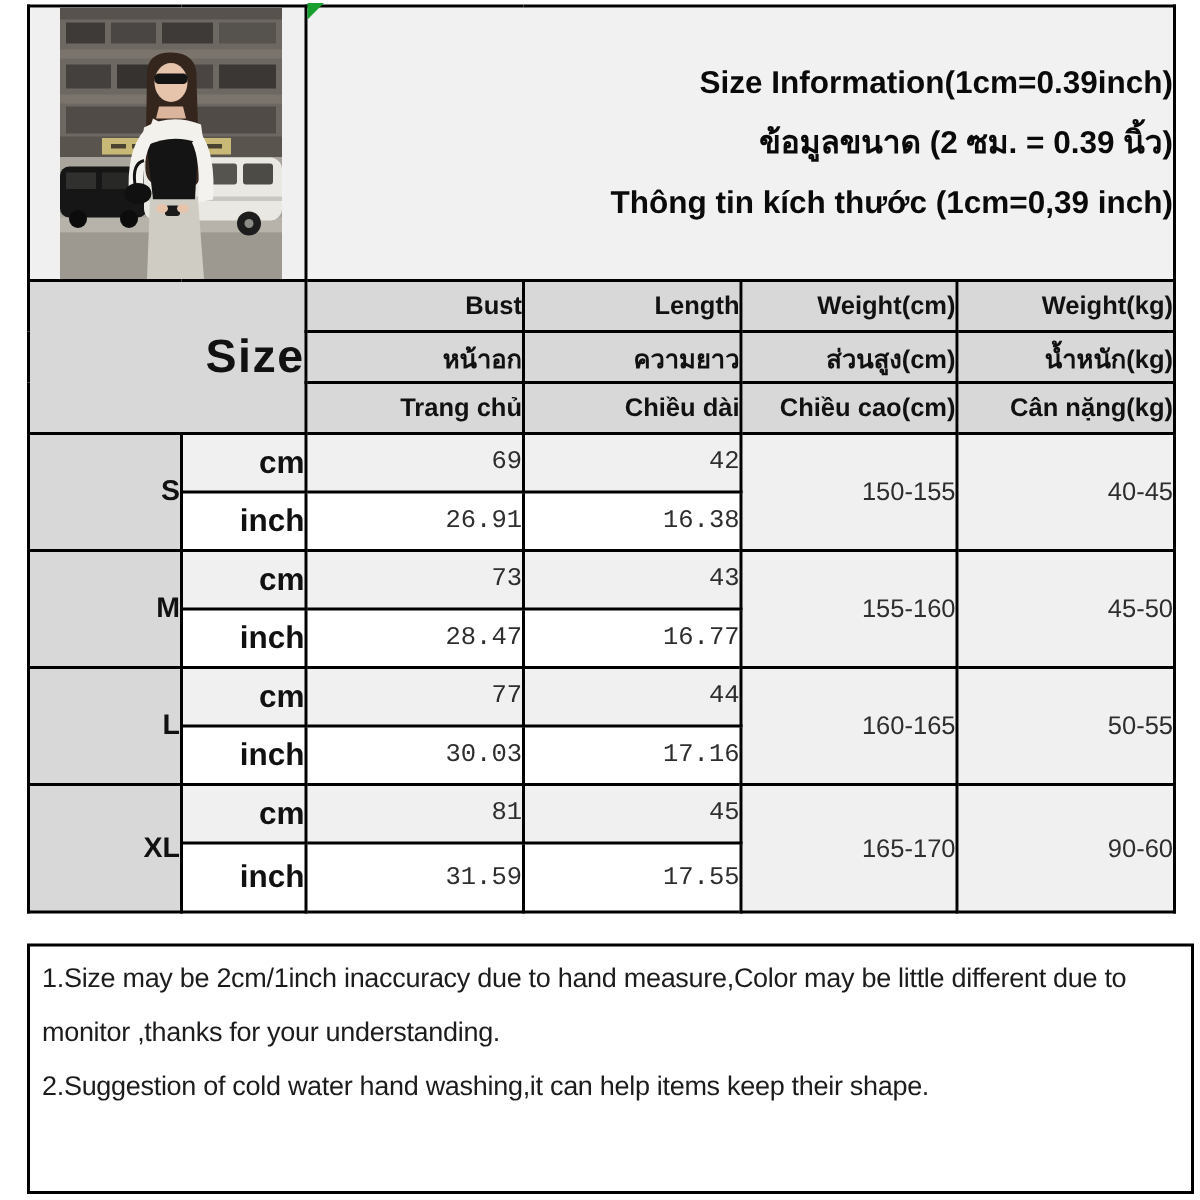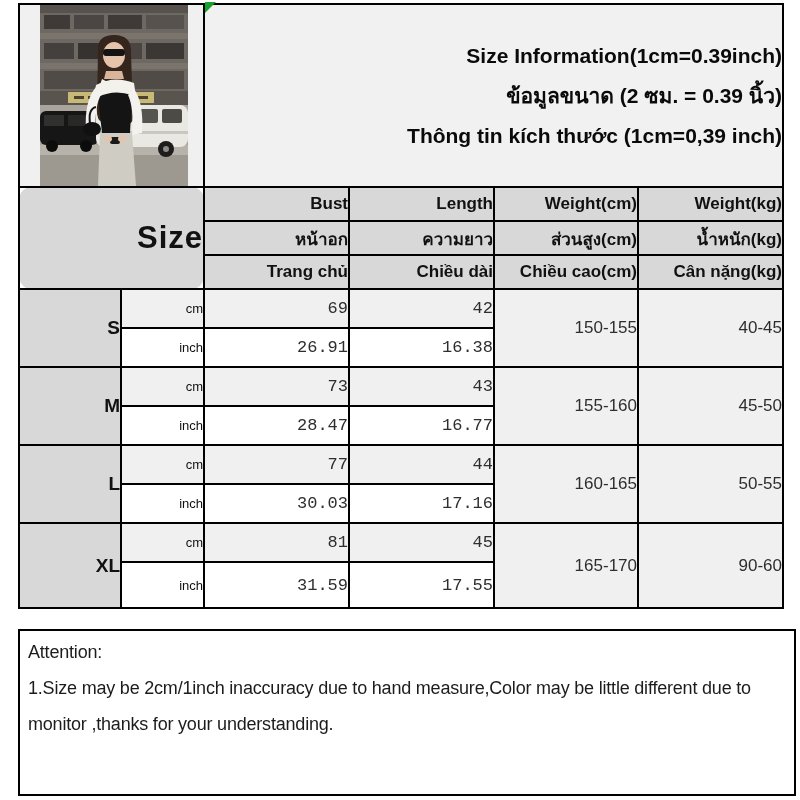--- a/index.html
+++ b/index.html
@@ -21,24 +21,24 @@
   table.size-table td{
     border:2px solid #000;
     text-align:right;
     vertical-align:middle;
     padding:0;
     overflow:hidden;
   }
   .photo-cell{background:#f0f0f0;width:183px;}
   .title-cell{background:#f1f1f1;}
   .title-line{font-weight:bold;font-size:21px;line-height:40px;color:#0a0a0a;}
-  .size-big{background:#d8d8d8;font-weight:bold;font-size:31px;letter-spacing:1px;border-radius:13px;}
+  .size-big{background:#d8d8d8;font-weight:bold;font-size:31px;letter-spacing:1px;}
   .hdr{background:#d8d8d8;font-weight:bold;font-size:17px;height:32px;}
   .size-label{background:#d8d8d8;font-weight:bold;font-size:19px;}
-  .unit{font-weight:normal;font-size:13px;}
+  .unit{font-weight:bold;font-size:21px;}
   .bg-cm{background:#f0f0f0;}
   .bg-inch{background:#ffffff;}
   .val{font-size:17px;color:#2e2e2e;font-family:Liberation Mono, monospace;}
   .merged{background:#f0f0f0;font-size:17px;color:#2e2e2e;margin-top:34px;}
   .r-sub{height:39px;}
   .r-title{height:181px;}
 
   .photo-wrap{
     width:148px;height:181px;margin:0 auto 0 20px;
     background:#f0f0f0;
@@ -236,17 +236,17 @@
     </tr>
     <tr class="r-sub" style="height:46px;">
       <td class="unit bg-inch">inch</td>
       <td class="val bg-inch">31.59</td>
       <td class="val bg-inch">17.55</td>
     </tr>
   </tbody>
     </table>
 
   <div class="attention-box">
-    <div class="att-line">Attention:</div>
     <div class="att-line">1.Size may be 2cm/1inch inaccuracy due to hand measure,Color may be little different due to monitor ,thanks for your understanding.</div>
+    <div class="att-line">2.Suggestion of cold water hand washing,it can help items keep their shape.</div>
   </div>
 
 </div>
 
 </body></html>

